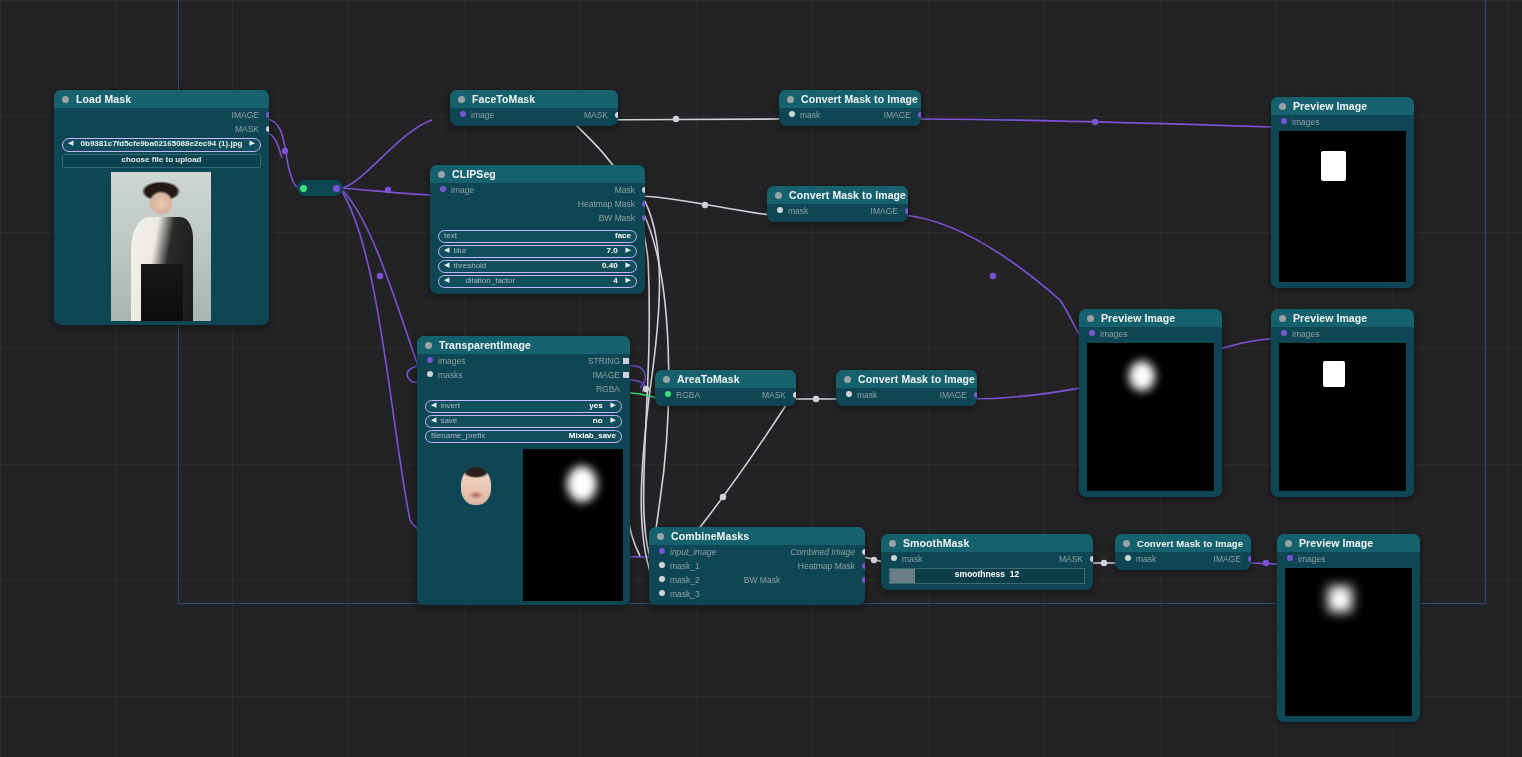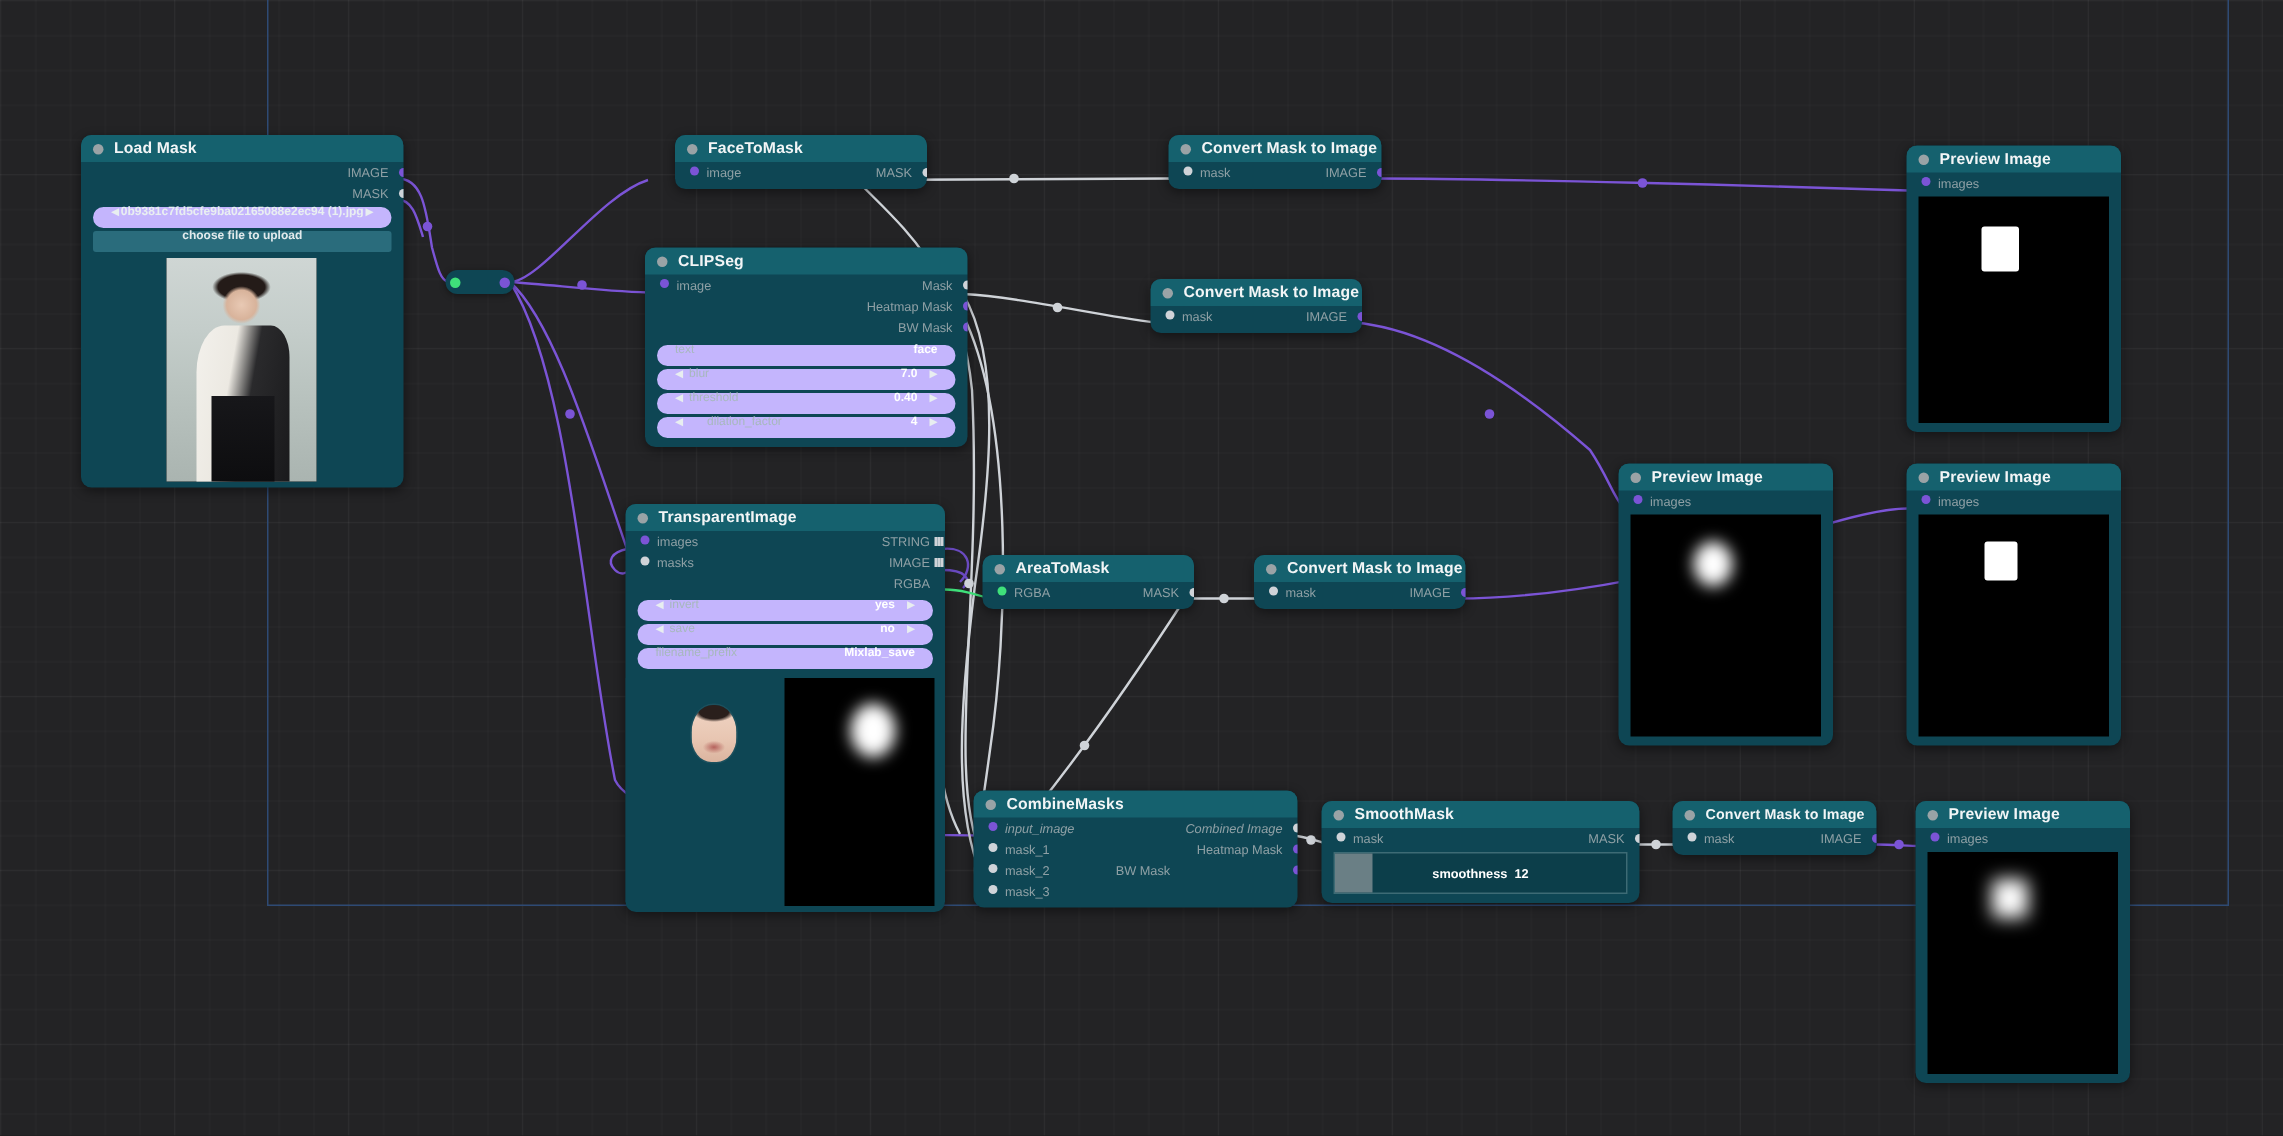--- a/index.html
+++ b/index.html
@@ -86,40 +86,39 @@
     width: 6px; height: 6px;
     display: grid; grid-template-columns: 1fr 1fr 1fr; gap: .5px;
   }
   .slot .grid i { background: #cfd3d8; }
 
   .wrow {
     margin: 2px 8px;
     height: 13px;
     border-radius: 7px;
     background: #114e5c;
-    border: 7px solid #c4b5fd;
+    border: 1px solid #c4b5fd;
     display: flex;
-    align-items: flex-end;
+    align-items: flex-start;
     justify-content: space-between;
     padding: 0 5px;
     font-size: 8px;
     color: #a7b8bd;
   }
   .wrow .v { color: #ffffff; font-weight: 700; font-size: 8px; }
   .wrow .arw { color: #e8eef0; font-size: 7px; line-height: 1; }
   .wrow.btn { background: #0d4250; border-color: #2a6c7c; }
   .wrow.fname .nm { overflow: hidden; text-overflow: clip; }
 
   .slider {
     margin: 2px 8px;
-    height: 28px;
+    height: 16px;
     background: #0c3e4a;
     border: 1px solid #3d6b75;
     display: flex;
-    align-items: center;
     justify-content: center;
     position: relative;
     font-size: 8.5px;
     color: #ffffff;
     font-weight: 700;
   }
   .slider .fill {
     position: absolute; left: 0; top: 0; bottom: 0;
     width: 13%;
     background: #6a7f85;

